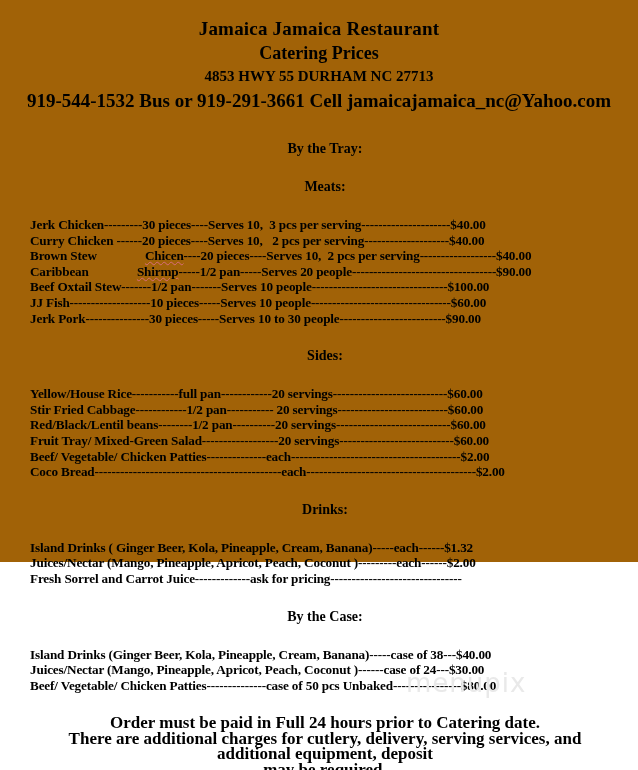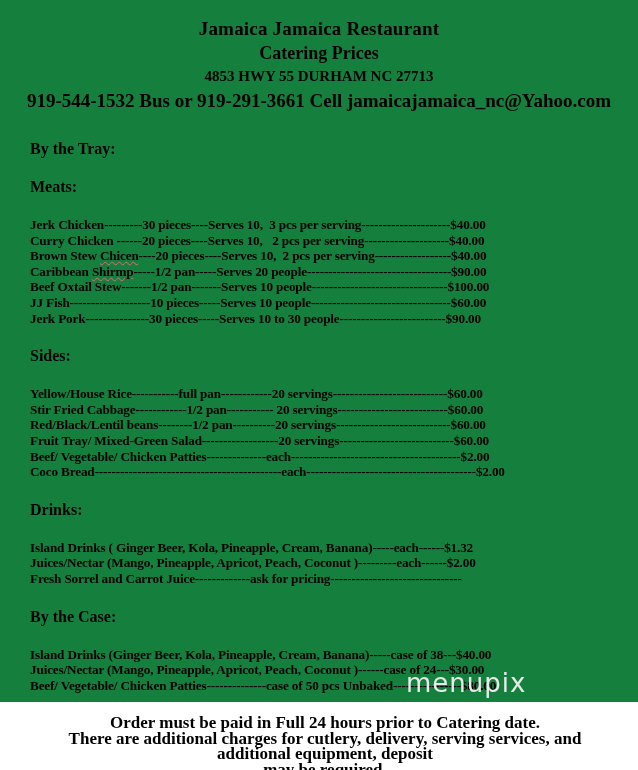--- a/index.html
+++ b/index.html
@@ -12,22 +12,22 @@
     height: 770px;
     font-family: "Liberation Serif", "DejaVu Serif", serif;
     color: #000000;
     position: relative;
     overflow: hidden;
   }
 
   .page {
     position: relative;
     width: 638px;
-    height: 702px;
-    background: #15803d;
+    height: 562px;
+    background: #a16207;
   }
 
   
   .hdr {
     text-align: center;
     font-weight: bold;
   }
   .hdr-title {
     font-size: 19px;
     line-height: 25px;
@@ -48,23 +48,24 @@
     padding-top: 2px;
   }
 
   
   .body-wrap {
     padding-left: 30px;
     padding-right: 18px;
   }
 
   .section-heading {
-    font-size: 16px;
+    font-size: 14px;
     font-weight: bold;
     line-height: 16px;
+    text-align: center;
   }
 
   .gap-lg { height: 28px; }
   .gap-md { height: 22px; }
 
   
   .row {
     font-size: 13.2px;
     font-weight: bold;
     line-height: 15.6px;
@@ -73,20 +74,21 @@
   }
 
   .row.misspell-1 .sp,
   .row.misspell-2 .sp {
     
     text-decoration-line: underline;
     text-decoration-style: wavy;
     text-decoration-color: #d86b7a;
     text-decoration-thickness: 1px;
     text-underline-offset: 1px;
+    margin-left: 45px;
   }
 
   .note {
     font-size: 17px;
     font-weight: bold;
     line-height: 15.6px;
     white-space: pre-wrap;
     text-align: center;
   }
 

